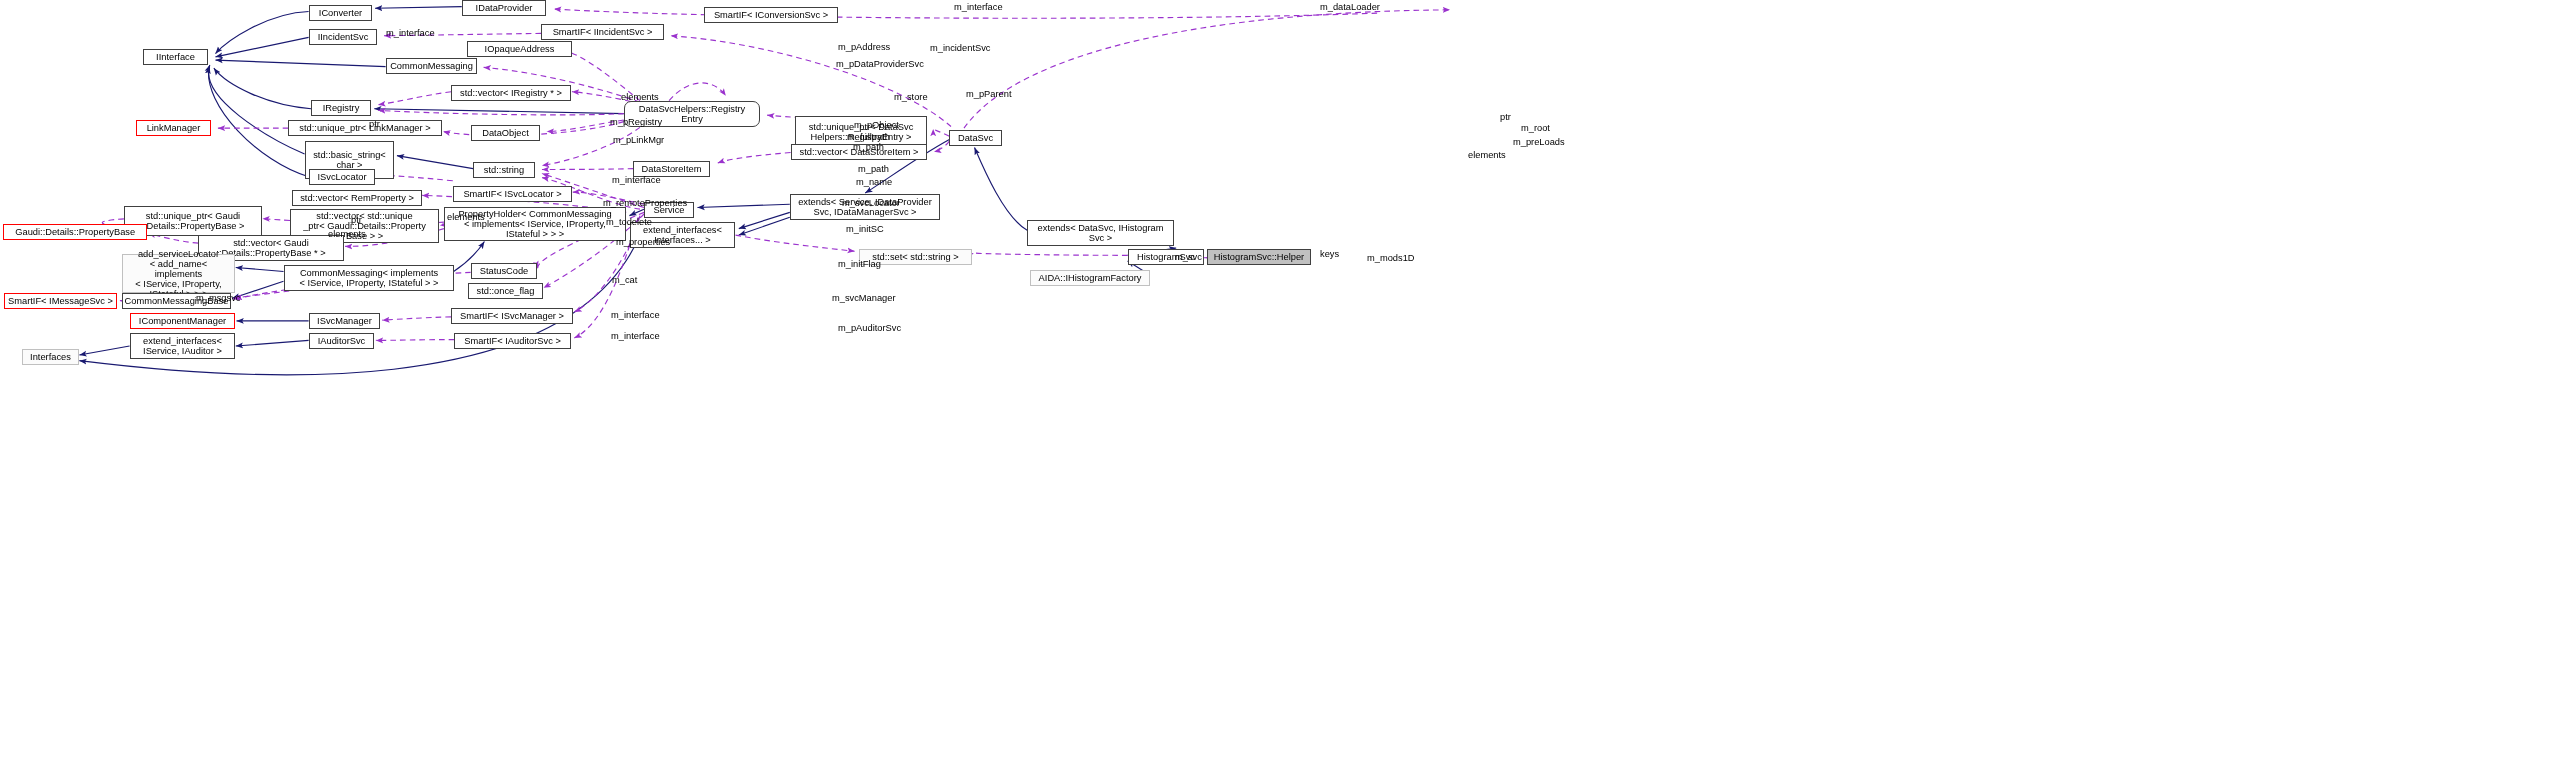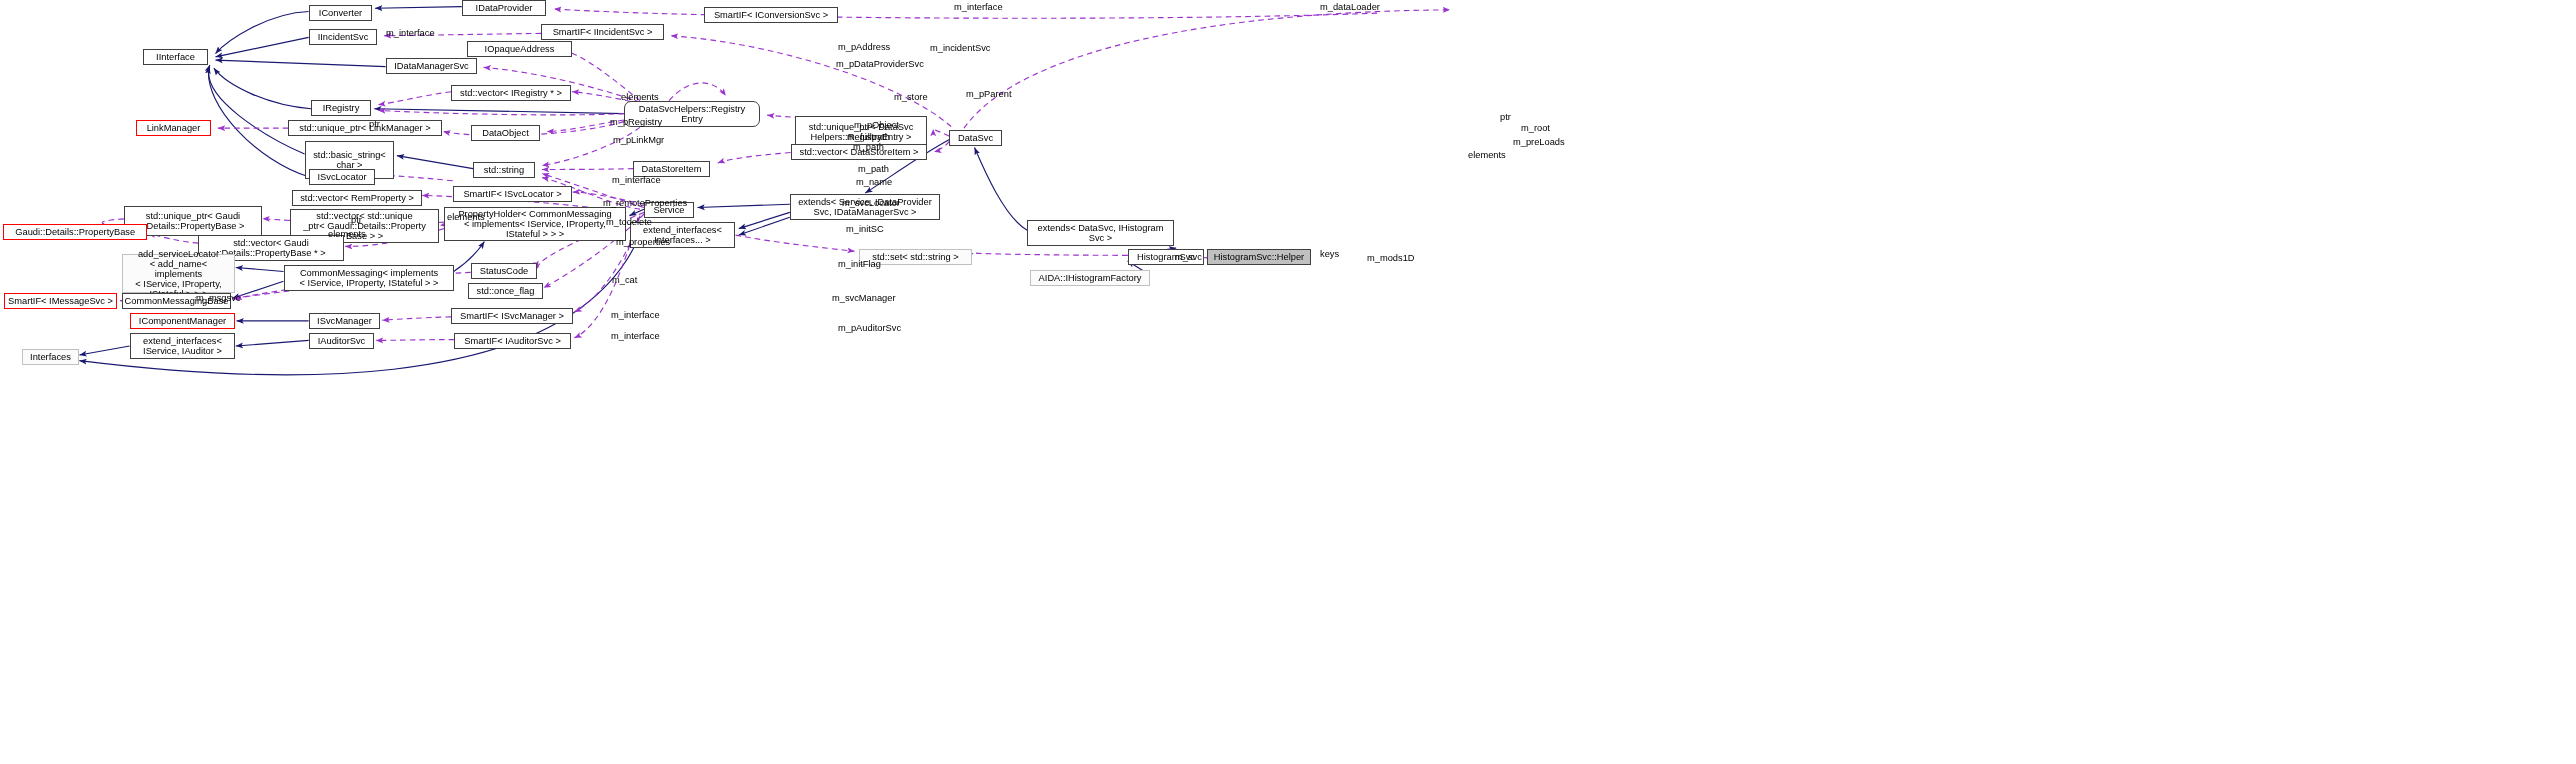--- a/index.html
+++ b/index.html
@@ -194,21 +194,21 @@
     </g>
   </svg>
 
 <div class="node" style="left: 309px; top: 4.9px; width: 63px; height: 16px;">IConverter</div>
     <div class="node" style="left: 462px; top: 0px; width: 84px; height: 16px;">IDataProvider</div>
     <div class="node" style="left: 704px; top: 7.3px; width: 134px; height: 16px;">SmartIF&lt; IConversionSvc &gt;</div>
     <div class="node" style="left: 309px; top: 29px; width: 68px; height: 16px;">IIncidentSvc</div>
     <div class="node" style="left: 541px; top: 24px; width: 123px; height: 16px;">SmartIF&lt; IIncidentSvc &gt;</div>
     <div class="node" style="left: 143px; top: 49px; width: 65px; height: 16px;">IInterface</div>
     <div class="node" style="left: 467px; top: 41px; width: 105px; height: 16px;">IOpaqueAddress</div>
-    <div class="node" style="left: 386px; top: 58px; width: 91px; height: 16px;">IDataManagerSvc</div>
+    <div class="node" style="left: 386px; top: 58px; width: 91px; height: 16px;">CommonMessaging</div>
     <div class="node" style="left: 451px; top: 85px; width: 120px; height: 16px;">std::vector&lt; IRegistry * &gt;</div>
     <div class="node" style="left: 311px; top: 100px; width: 60px; height: 16px;">IRegistry</div>
     <div class="node" style="left: 624px; top: 101px; width: 136px; height: 26px; border-radius: 7px;">DataSvcHelpers::Registry
 Entry</div>
     <div class="node red" style="left: 136px; top: 120px; width: 75px; height: 16px;">LinkManager</div>
     <div class="node" style="left: 288px; top: 120px; width: 154px; height: 16px;">std::unique_ptr&lt; LinkManager &gt;</div>
     <div class="node" style="left: 471px; top: 125px; width: 69px; height: 16px;">DataObject</div>
     <div class="node" style="left: 795px; top: 116px; width: 132px; height: 32px;">std::unique_ptr&lt; DataSvc
 Helpers::RegistryEntry &gt;</div>
     <div class="node" style="left: 949px; top: 130px; width: 53px; height: 16px;">DataSvc</div>

